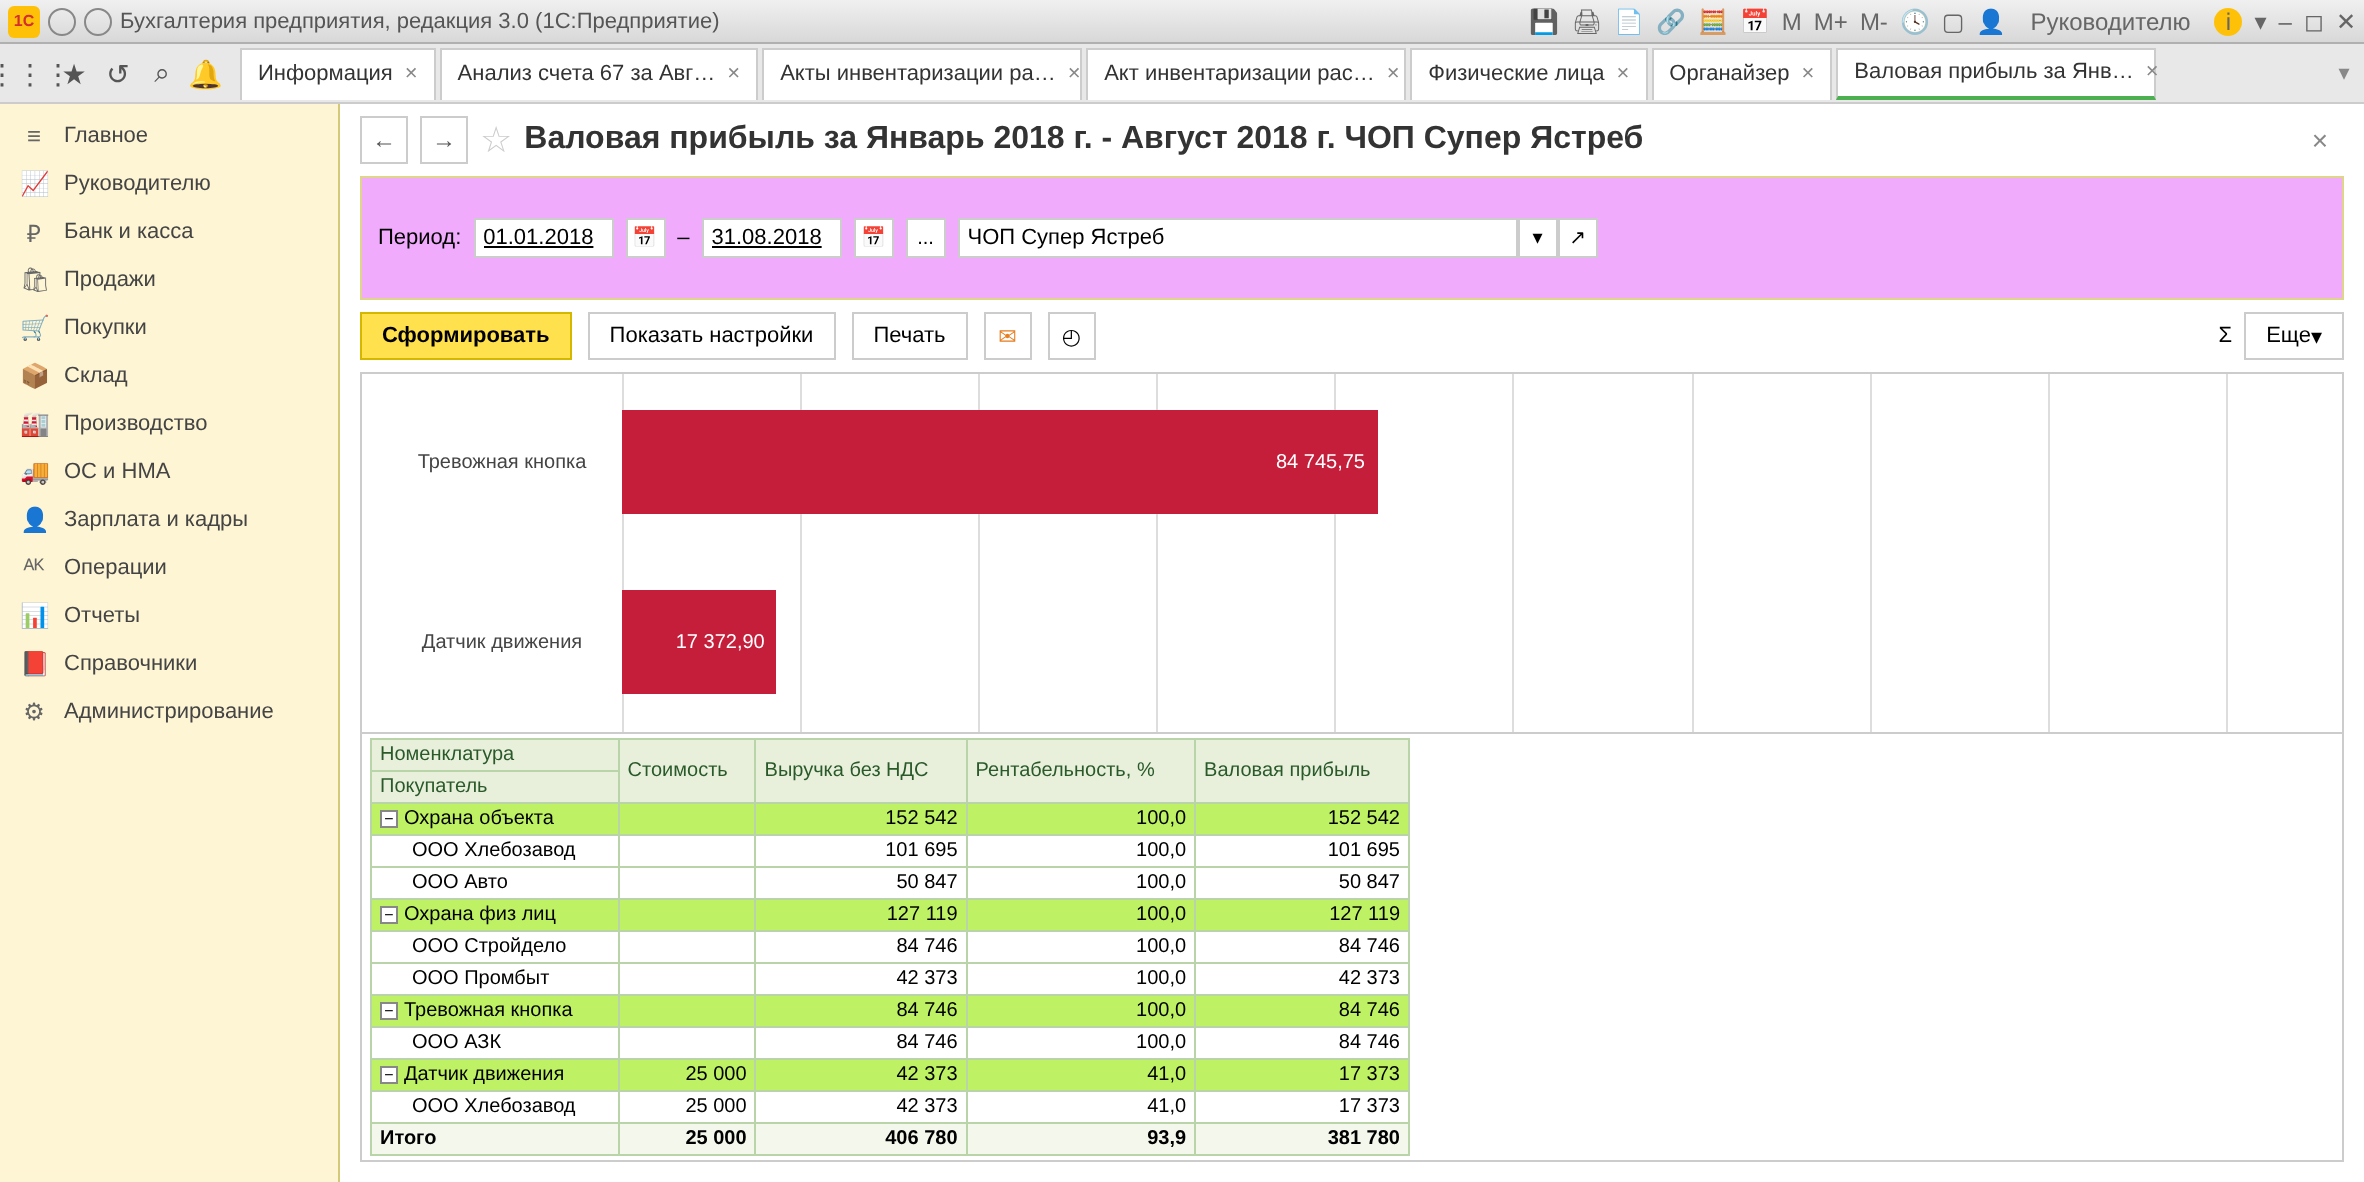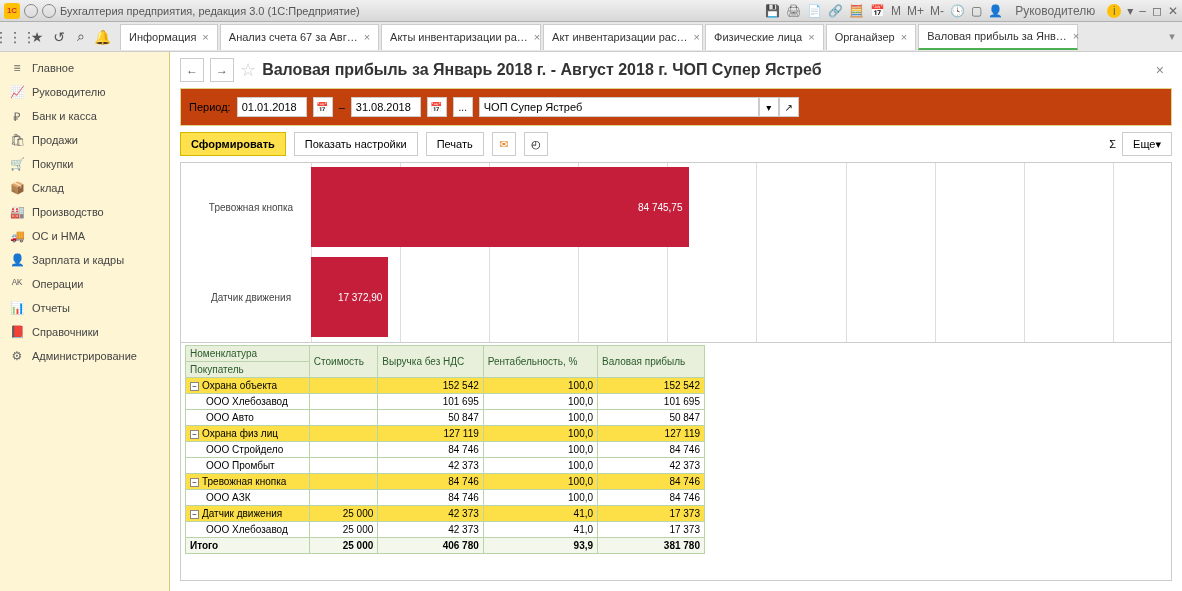--- a/index.html
+++ b/index.html
@@ -31,49 +31,49 @@
 .side-ico { width:14px; text-align:center; color:#666; font-size:12px;}
 
 
 .content { flex:1; background:#fff; display:flex; flex-direction:column; overflow:hidden;}
 .header-row { display:flex; align-items:center; padding:6px 10px; gap:6px;}
 .navbtn { width:24px; height:24px; border:1px solid #ccc; background:#fff; display:flex; align-items:center; justify-content:center; cursor:pointer; font-size:12px; color:#555;}
 .star { font-size:18px; color:#ccc; cursor:pointer;}
 .page-title { font-size:16px; font-weight:bold; color:#333;}
 .close-page { margin-left:auto; color:#888; cursor:pointer; font-size:14px; padding:0 8px;}
 
-.period-row { margin:0 10px; background:#c2410c; border:1px solid #e0d48a; padding:8px 8px; display:flex; align-items:center; gap:6px; font-size:11px;}
+.period-row { margin:0 10px; background:#f0abfc; border:1px solid #e0d48a; padding:20px 8px; display:flex; align-items:center; gap:6px; font-size:11px;}
 .period-row input { height:20px; border:1px solid #ccc; padding:0 4px; font-size:11px;}
-.period-row .datein { width:70px; }
+.period-row .datein { width:70px;text-decoration:underline; }
 .period-row .cal { width:20px; height:20px; border:1px solid #ccc; background:#fff; display:flex; align-items:center; justify-content:center; cursor:pointer; font-size:10px;}
 .period-row .org { flex:0 0 320px; display:flex;}
 .period-row .org input { flex:1; }
 
 .action-row { padding:6px 10px; display:flex; align-items:center; gap:8px;}
 .btn { height:24px; border:1px solid #ccc; background:#fff; padding:0 10px; cursor:pointer; font-size:11px; display:flex; align-items:center;}
 .btn.primary { background:#ffe14d; border-color:#d4b800; font-weight:bold;}
 .action-row .iconbtn { width:24px; height:24px; border:1px solid #ccc; display:flex; align-items:center; justify-content:center; cursor:pointer; font-size:11px;}
 .action-row .right { margin-left:auto; display:flex; align-items:center; gap:6px;}
 .action-row .sumfield { width:140px; height:22px; border:1px solid #ccc; text-align:right; padding:0 6px; font-size:11px;}
 
 
 .report { flex:1; margin:0 10px 10px; border:1px solid #ccc; overflow:auto; position:relative;}
 .chart-zone { border-bottom:1px solid #ccc; position:relative; height:180px; background:#fff;}
 .chart-grid { position:absolute; top:0; left:0; right:0; bottom:0;}
 .chart-grid .vline { position:absolute; top:0; bottom:0; width:1px; background:#ddd;}
 .chart-row { position:absolute; left:0; right:0; height:88px; display:flex; align-items:center;}
 .chart-row .lbl { width:130px; text-align:center; font-size:10px; color:#444; padding-left:10px;}
-.bar { position:absolute; left:130px; height:80px; background:#c41e3a; display:flex; align-items:center; justify-content:flex-end; padding-right:6px; color:#fff; font-size:10px;}
+.bar { position:absolute; left:130px; height:52px; background:#c41e3a; display:flex; align-items:center; justify-content:flex-end; padding-right:6px; color:#fff; font-size:10px;}
 
 
 .datatable { border-collapse:collapse; width:520px; margin:2px 0 0 4px; font-size:10px;}
 .datatable th, .datatable td { border:1px solid #b8d4a8; padding:2px 4px; height:14px;}
 .datatable th { background:#e8f0dc; color:#2a5a2a; font-weight:normal; text-align:left;}
 .datatable .num { text-align:right; }
-.datatable .grp { background:#fde047; font-weight:normal;}
+.datatable .grp { background:#bef264; font-weight:normal;}
 .datatable .tot { font-weight:bold; background:#f4f8ec;margin-left:28px;}
 .tree-btn { display:inline-block; width:9px; height:9px; border:1px solid #888; text-align:center; line-height:7px; font-size:8px; margin-right:3px; cursor:pointer; background:#fff;}
 .indent1 { padding-left:20px !important;}
 </style>
 </head>
 <body>
 
 <div class="titlebar">
   <div class="logo">1С</div>
   <div class="circ"></div>

